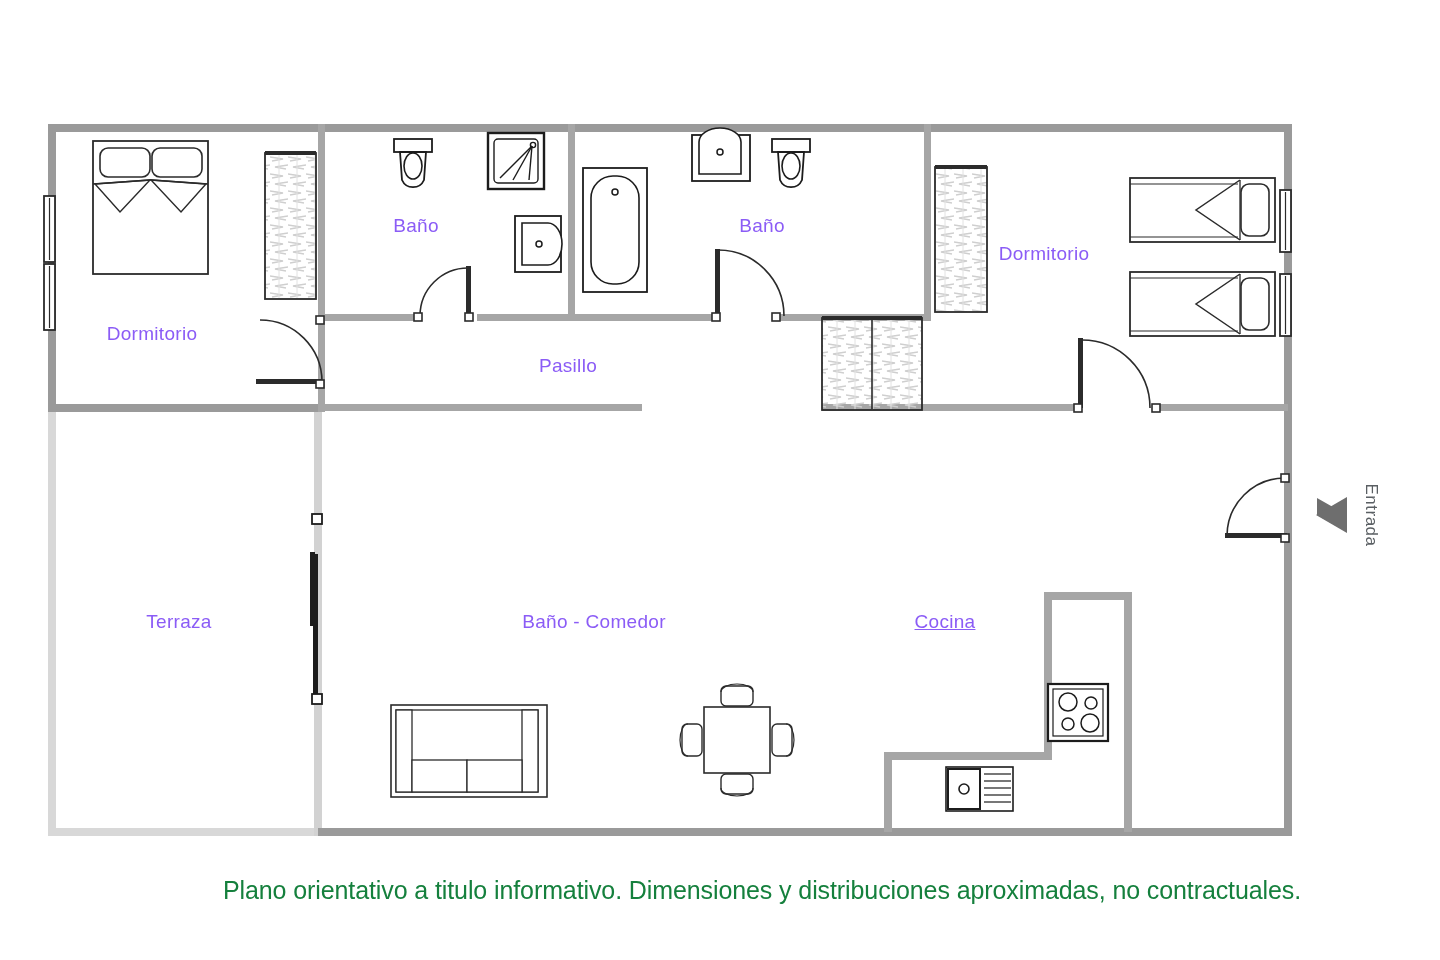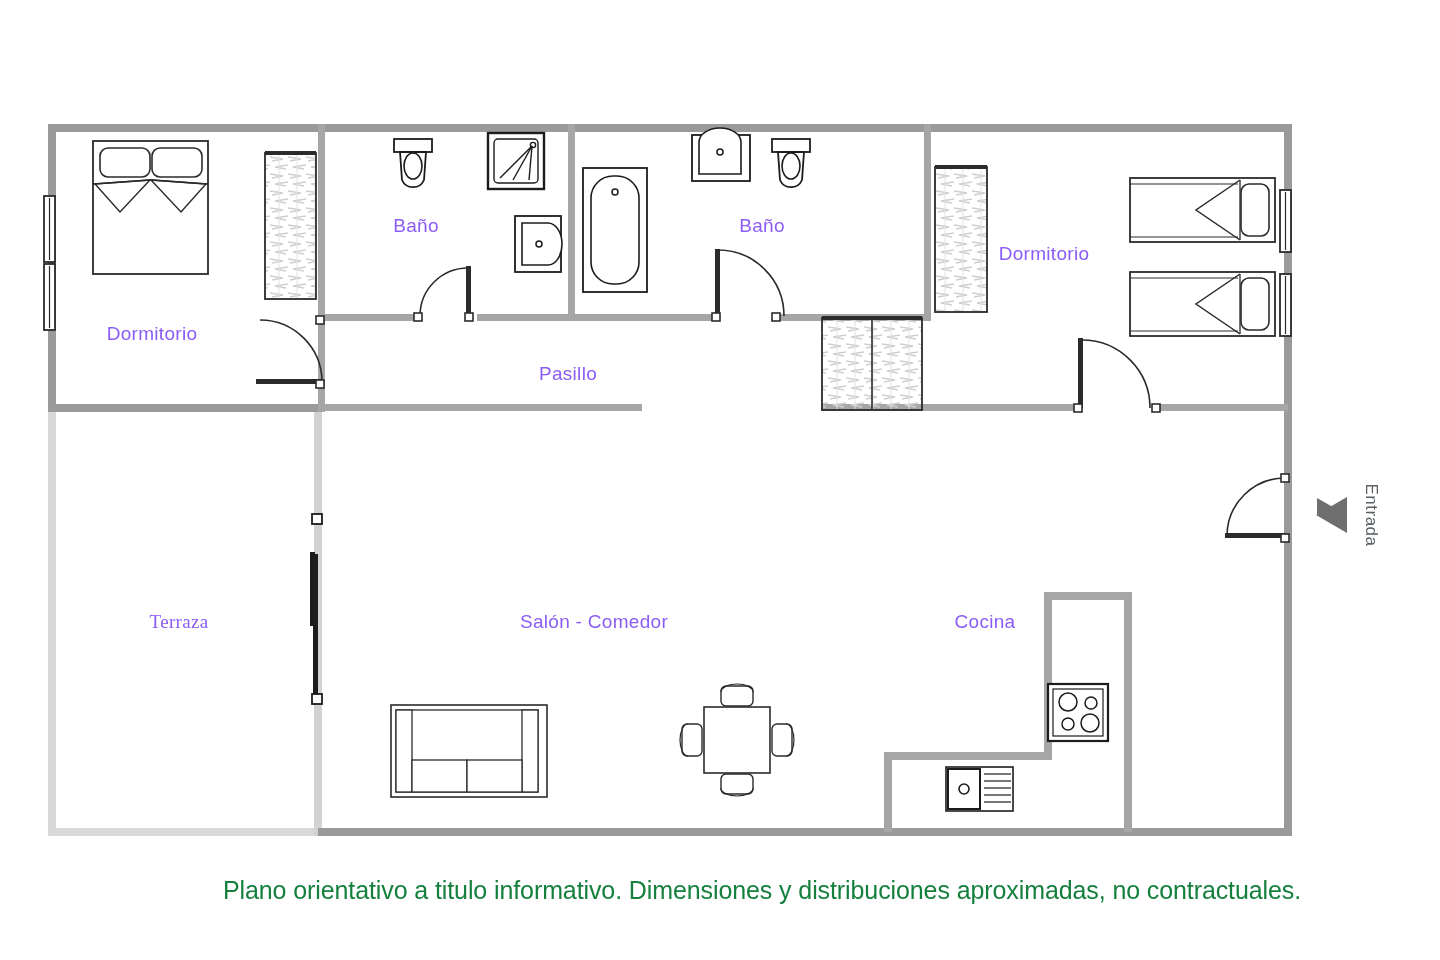--- a/index.html
+++ b/index.html
@@ -305,27 +305,27 @@
   </svg>
 
   <div class="room-label" style="left:152px; top:334px;">Dormitorio</div>
 
   <div class="room-label" style="left:416px; top:226px;">Baño</div>
 
   <div class="room-label" style="left:762px; top:226px;">Baño</div>
 
   <div class="room-label" style="left:1044px; top:254px;">Dormitorio</div>
 
-  <div class="room-label" style="left:568px; top:374px;">Pasillo</div>
-
-  <div class="room-label" style="left:179px; top:622px;font-family:Liberation Serif, serif;">Terraza</div>
-
-  <div class="room-label" style="left:594px; top:622px;">Salón - Comedor</div>
-
-  <div class="room-label" style="left:985px; top:622px;">Cocina</div>
+  <div class="room-label" style="left:568px; top:366px;">Pasillo</div>
+
+  <div class="room-label" style="left:179px; top:622px;">Terraza</div>
+
+  <div class="room-label" style="left:594px; top:622px;">Baño - Comedor</div>
+
+  <div class="room-label" style="left:945px; top:622px;text-decoration:underline;">Cocina</div>
 
   <div class="entrada-label" style="left:1371px; top:515px;">Entrada</div>
 
   <div class="disclaimer-block">
     <div class="disclaimer-line">Plano orientativo a titulo informativo. Dimensiones y distribuciones aproximadas, no contractuales.</div>
   </div>
 
 </div>
 
 </body></html>

